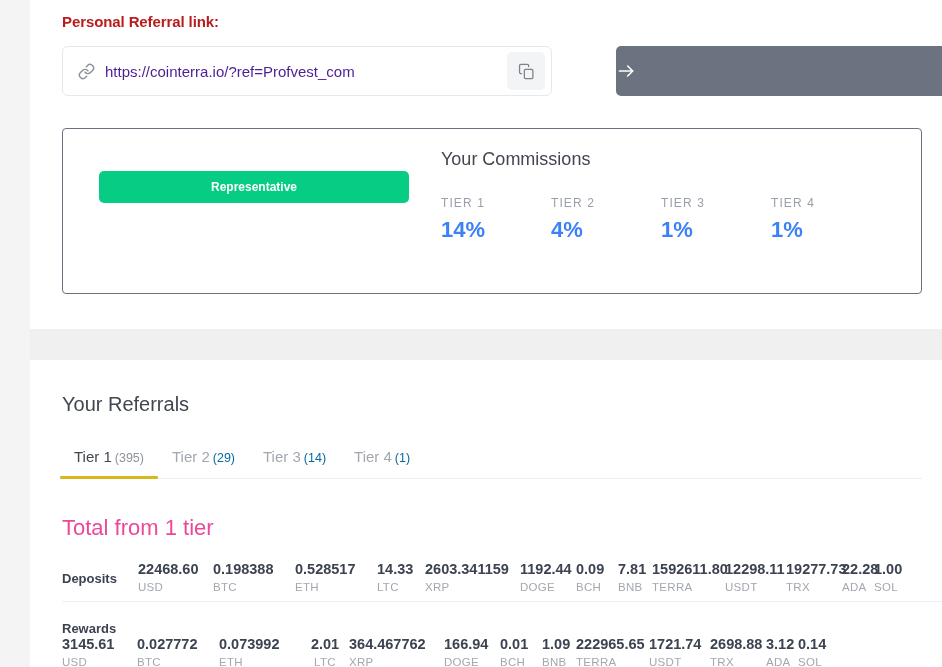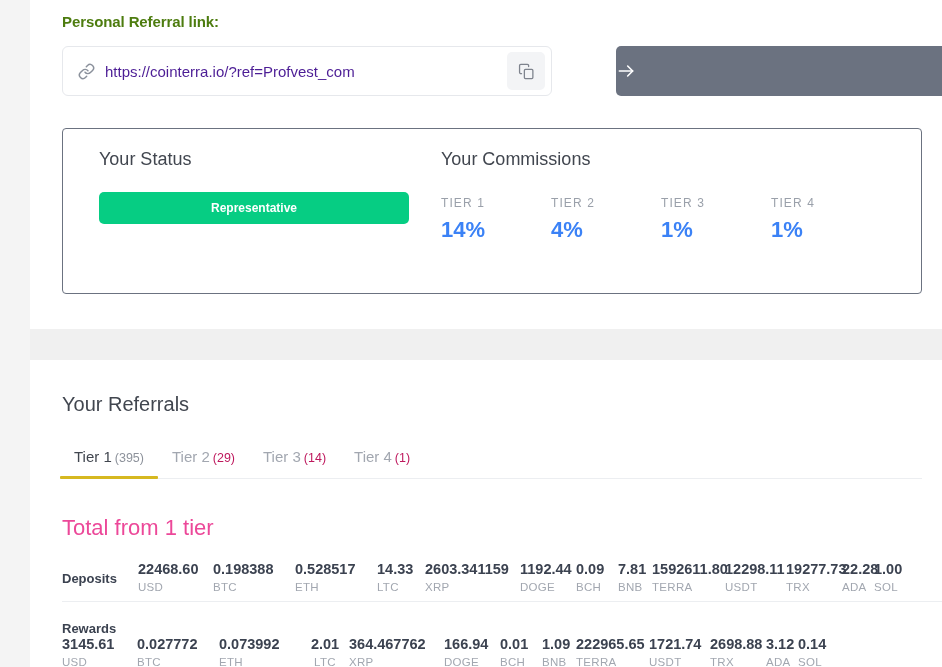--- a/index.html
+++ b/index.html
@@ -44,21 +44,21 @@
   }
 
   #referrals-card {
     top: 360px;
     height: 320px;
   }
 
   .section-title {
     font-size: 15px;
     font-weight: bold;
-    color: #4d7c0f;
+    color: #b91c1c;
     letter-spacing: -0.1px;
   }
 
   
   .link-row {
     position: absolute;
     left: 32px;
     top: 60px;
     right: 20px;
     height: 52px;
@@ -221,21 +221,21 @@
   .tab {
     padding: 0 14px 9px 14px;
     font-size: 15px;
     color: #a2a7b0;
     cursor: pointer;
     white-space: nowrap;
     position: relative;
   }
   .tab .tab-count {
     font-size: 12.5px;
-    color: #be185d;
+    color: #0369a1;
     margin-left: 3px;
   }
   .tab.active {
     color: #41464f;
   }
   .tab.active .tab-count {
     color: #8d929b;
   }
   .tab.active::after {
     content: "";
@@ -336,21 +336,20 @@
             <line x1="4" y1="12" x2="20" y2="12"></line>
             <polyline points="14 6 20 12 14 18"></polyline>
           </svg>
         </span>
       </div>
     </div>
 
     <div class="status-box">
 
       <div class="status-col">
-        <div class="box-heading">Your Status</div>
         <div class="status-badge">Representative</div>
       </div>
 
       <div class="commissions-col">
         <div class="box-heading">Your Commissions</div>
         <div class="tier-grid">
           <div class="tier-cell">
             <div class="tier-label">TIER 1</div>
             <div class="tier-value">14%</div>
           </div>

